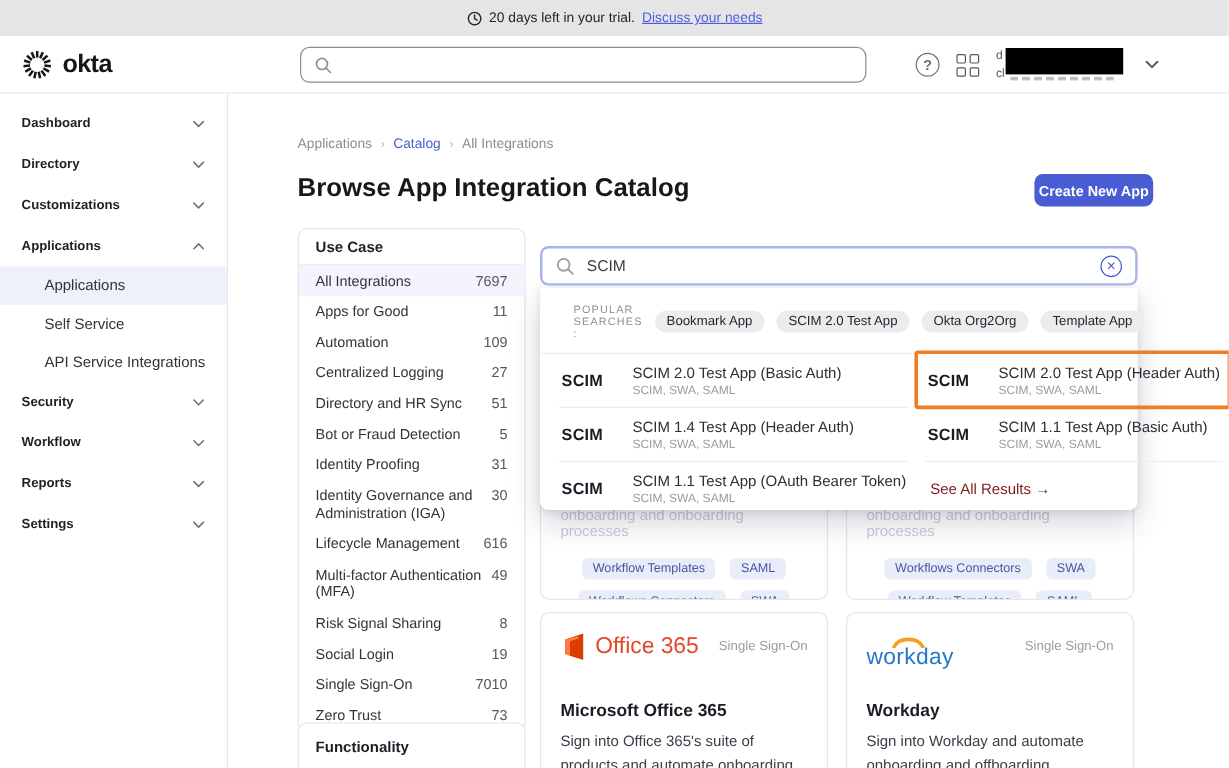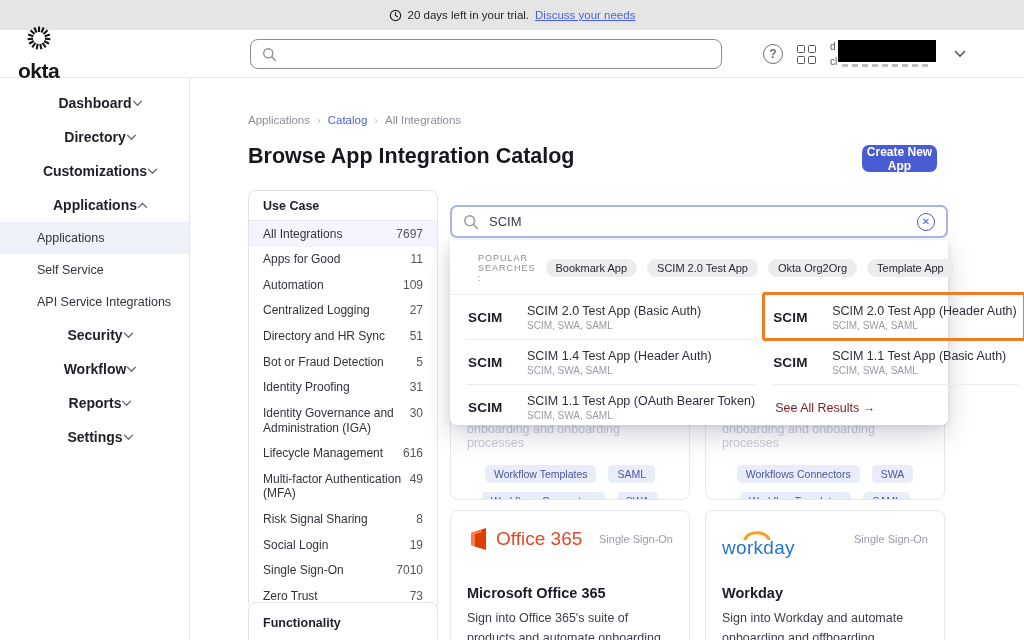--- a/index.html
+++ b/index.html
@@ -9,21 +9,21 @@
 
   
   .banner { position:absolute; top:0; left:0; width:100%; height:30px; background:#e5e5e5;
     display:flex; align-items:center; justify-content:center; gap:6px;
     font-size:11.5px; color:#24242c; }
   .banner a { color:#4b5fe0; text-decoration:underline; cursor:pointer; }
 
   
   .header { position:absolute; top:30px; left:0; width:100%; height:48px; background:#fff;
     border-bottom:1px solid #e6e6ea; display:flex; align-items:center; }
-  .brand { display:flex; align-items:center; gap:8px; margin-left:18px;flex-direction:column; }
+  .brand { display:flex; align-items:center; gap:8px; margin-left:18px; }
   .brand-name { font-size:21px; font-weight:700; color:#16161b; letter-spacing:-0.5px; }
   .hsearch { position:absolute; left:250px; top:9px; width:472px; height:30px;
     border:1px solid #8d8d96; border-radius:8px; display:flex; align-items:center;
     gap:9px; padding:0 11px; background:#fff; }
   .hsearch input { flex:1; border:none; outline:none; font-size:12.5px; color:#3a3a44;
     font-family:"Liberation Sans", sans-serif; background:transparent; }
   .hsearch input::placeholder { color:#9a9aa4; }
   .hright { position:absolute; right:58px; top:0; height:48px; display:flex; align-items:center; gap:14px; }
   .help-icon { width:20px; height:20px; border:1.6px solid #6e6e78; border-radius:50%;
     display:flex; align-items:center; justify-content:center; font-size:12px; color:#6e6e78;
@@ -33,35 +33,35 @@
   .account { position:relative; width:110px; height:28px; cursor:pointer; font-size:10px; color:#55555e; }
   .acct-l1 { position:absolute; left:0; top:1px; }
   .acct-l2 { position:absolute; left:0; bottom:1px; }
   .redaction { position:absolute; left:8px; top:0px; width:98px; height:22px; background:#000; }
   .peek { position:absolute; left:12px; bottom:1px; width:86px; height:3px; opacity:.65;
     background:repeating-linear-gradient(90deg,#9a9aa4 0 6px,transparent 6px 10px); }
 
   
   .sidebar { position:absolute; top:78px; left:0; width:190px; height:562px;
     border-right:1px solid #e6e6ea; background:#fff; padding-top:8px; }
-  .nav-item { height:34px; display:flex; align-items:center; justify-content:center;
-    padding:0 18px; font-size:14px; font-weight:700; color:#1f1f28; cursor:pointer;margin-left:12px; }
+  .nav-item { height:34px; display:flex; align-items:center; justify-content:space-between;
+    padding:0 18px; font-size:11px; font-weight:700; color:#1f1f28; cursor:pointer; }
   .nav-sub { height:32px; display:flex; align-items:center; padding-left:37px;
     font-size:12.5px; color:#33333c; cursor:pointer; }
   .nav-sub.active { background:#eef0fa; }
   .chev { flex-shrink:0; }
 
   
   .main { position:absolute; left:191px; top:78px; width:833px; height:562px; background:#fff; }
   .breadcrumb { position:absolute; left:57px; top:36px; font-size:11.5px; color:#8c8c96;
     display:flex; gap:7px; align-items:center; }
   .breadcrumb .sep { color:#bcbcc4; font-size:11px; }
   .breadcrumb .link { color:#4a61d2; cursor:pointer; }
   .page-title { position:absolute; left:57px; top:66px; font-size:21.5px; font-weight:700; color:#17171d; }
-  .create-btn { position:absolute; left:671px; top:67px; width:75px; height:27px; background:#4a5cd4;
+  .create-btn { position:absolute; left:671px; top:67px; width:99px; height:27px; background:#4a5cd4;
     color:#fff; font-size:12px; font-weight:700; border:none; border-radius:7px; cursor:pointer;
     font-family:"Liberation Sans", sans-serif; }
 
   
   .uc-panel { position:absolute; left:57px; top:112px; width:190px; background:#fff;
     border:1px solid #e3e4e9; border-radius:8px; overflow:hidden; }
   .uc-header { padding:8px 14px 7px; font-size:12.5px; font-weight:700; color:#1f1f28;
     border-bottom:1px solid #ececf0; }
   .uc-row { display:flex; justify-content:space-between; gap:8px; padding:5.5px 14px;
     font-size:12px; color:#33333c; cursor:pointer; line-height:1.22; }

